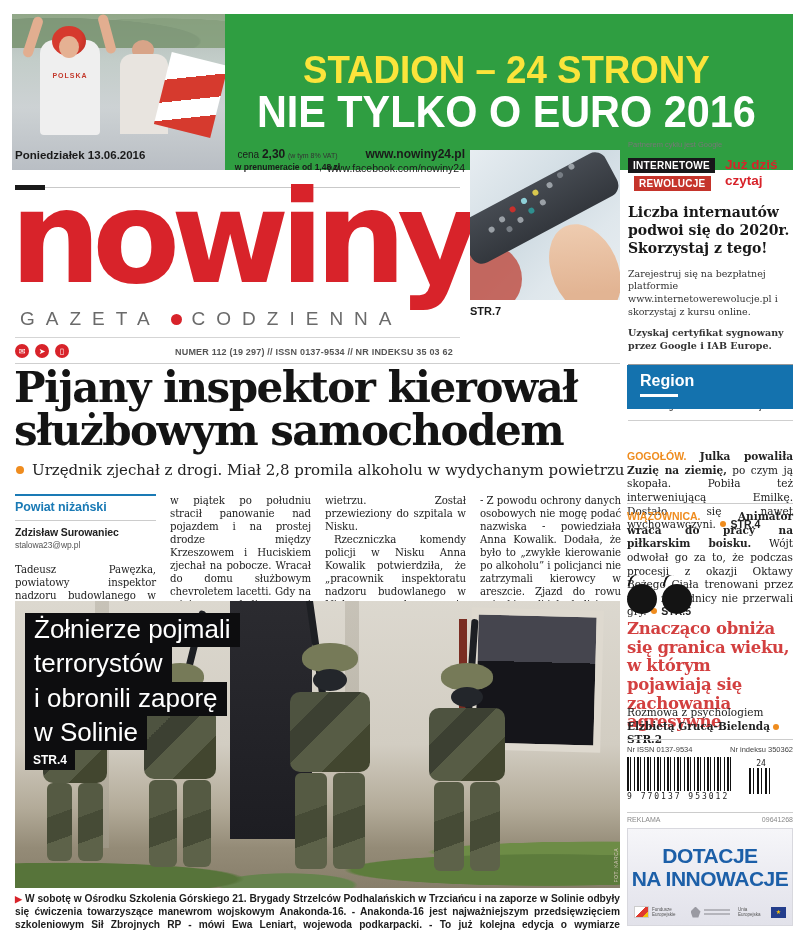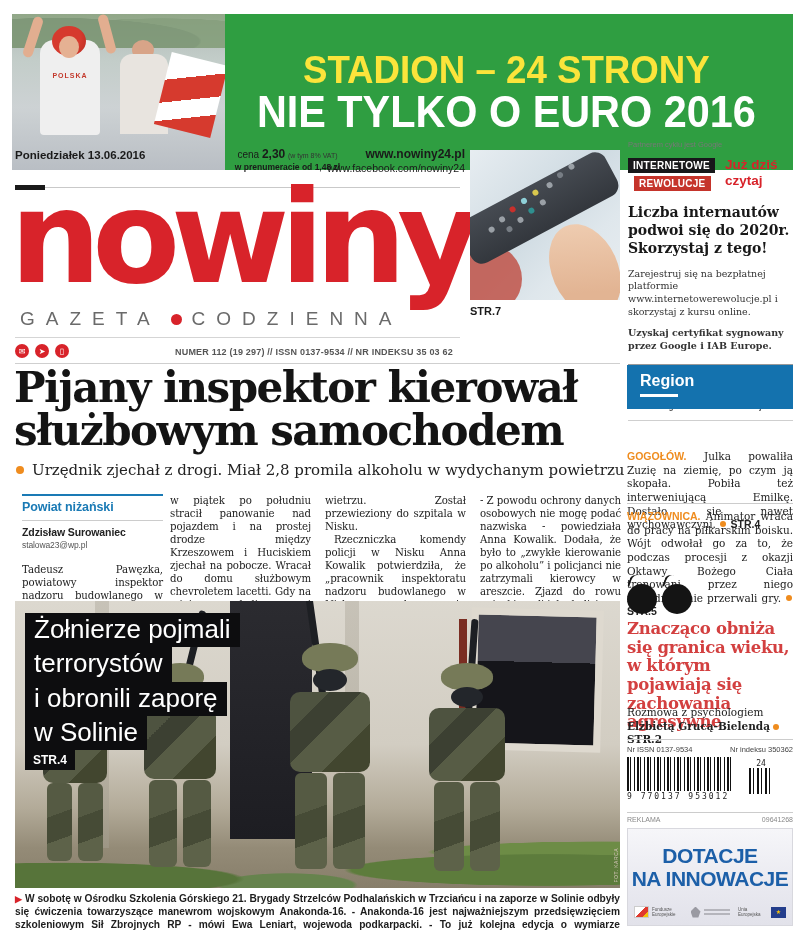--- a/index.html
+++ b/index.html
@@ -88,21 +88,21 @@
   
   .hl { position:absolute; left:14px; top:366px; width:610px;
     font-family:"DejaVu Serif", serif; font-weight:bold; color:#141414;
     font-size:42px; line-height:1.03; letter-spacing:-1.5px; white-space:nowrap; }
   .standfirst { position:absolute; left:16px; top:461px; width:604px; display:flex; align-items:center; gap:8px; }
   .odot { display:inline-block; width:8px; height:8px; border-radius:50%; background:#ef8c1e; flex:none; }
   .odot.small { width:6px; height:6px; }
   .standfirst span.sf-text { font-family:"DejaVu Serif", serif; font-size:15px; color:#222; white-space:nowrap; }
   .cols { position:absolute; left:15px; top:494px; width:605px; height:106px; }
   .col { position:absolute; top:0; width:141px; font-family:"DejaVu Serif", serif; font-size:10.2px; line-height:1.28; color:#222; text-align:justify; letter-spacing:-.1px; }
-  .c1 { left:7px; } .c2 { left:155px; } .c3 { left:310px; } .c4 { left:465px; }
+  .c1 { left:0; } .c2 { left:155px; } .c3 { left:310px; } .c4 { left:465px; }
   .kicker-blue { border-top:2px solid #1a7ab5; color:#1a7ab5; font-family:"Liberation Sans", sans-serif;
     font-weight:bold; font-size:12.5px; padding:3px 0 5px; border-bottom:1px solid #ccc; text-align:left; }
   .byline { font-family:"Liberation Sans", sans-serif; font-weight:bold; font-size:10.5px; margin-top:5px; text-align:left; }
   .bemail { font-family:"Liberation Sans", sans-serif; font-size:8.5px; color:#555; margin-top:1px; text-align:left; }
   .c1 .lead-par { margin-top:12px; }
   .par2 { text-indent:9px; }
   .more-line { margin-top:2px; font-family:"Liberation Sans", sans-serif; font-weight:bold; font-size:10.5px; text-align:left;
     display:flex; align-items:center; gap:4px; }
   
   .photo { position:absolute; left:15px; top:601px; width:605px; height:287px; overflow:hidden;
@@ -134,21 +134,21 @@
   .caption { position:absolute; left:15px; top:893px; width:605px; font-size:10.2px; font-weight:bold; line-height:1.26; color:#1d1d1d; text-align:justify; }
   .caption .arr { color:#d8232a; font-size:9px; margin-right:3px; }
   
   .region-box { position:absolute; left:627px; top:365px; width:166px; height:44px; background:#1472ae; padding:7px 13px; }
   .region-box .rt { color:#fff; font-weight:bold; font-size:16px; }
   .region-box .rbar { width:38px; height:3px; background:#fff; margin-top:4px; }
   .r-head { position:absolute; left:627px; top:417px; width:166px; font-family:"DejaVu Serif", serif; font-weight:bold;
     font-size:19.5px; line-height:1.04; letter-spacing:-.5px; color:#111; }
   .r-story { position:absolute; left:627px; width:166px; font-family:"DejaVu Serif", serif; font-size:10.5px; line-height:1.3; color:#222; text-align:justify; }
   .r-story .place { font-family:"Liberation Sans", sans-serif; font-weight:bold; color:#ef8c1e; }
-  .r-story .rlead { font-weight:normal; }
+  .r-story .rlead { font-weight:bold; }
   .r-story .rpage { font-family:"Liberation Sans", sans-serif; font-weight:bold; }
   .r-story .odot.small { margin:0 1px; position:relative; top:-1px; }
   .s1 { top:450px; } .s2 { top:510px; }
   .r-rule { position:absolute; left:627px; width:166px; border-top:1px solid #ccc; }
   .rr1 { top:503px; } .rr2 { top:739px; } .rr3 { top:812px; }
   
   .q-icon { position:absolute; left:627px; top:584px; display:flex; gap:5px; }
   .q-icon .qc { position:relative; width:30px; height:30px; border-radius:50%; background:#141414; }
   .q-icon .qc::before { content:""; position:absolute; left:2px; top:-9px; width:14px; height:14px;
     border-left:2px solid #141414; border-radius:50% 0 0 0; transform:rotate(18deg); }

